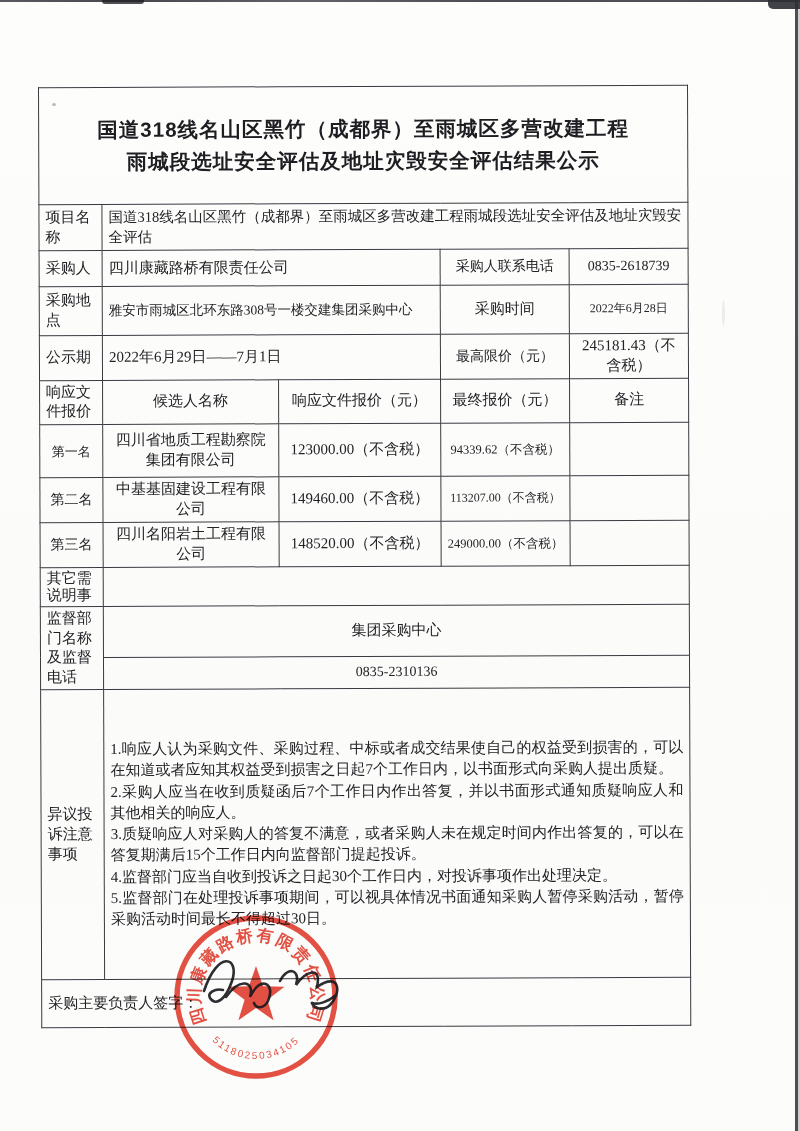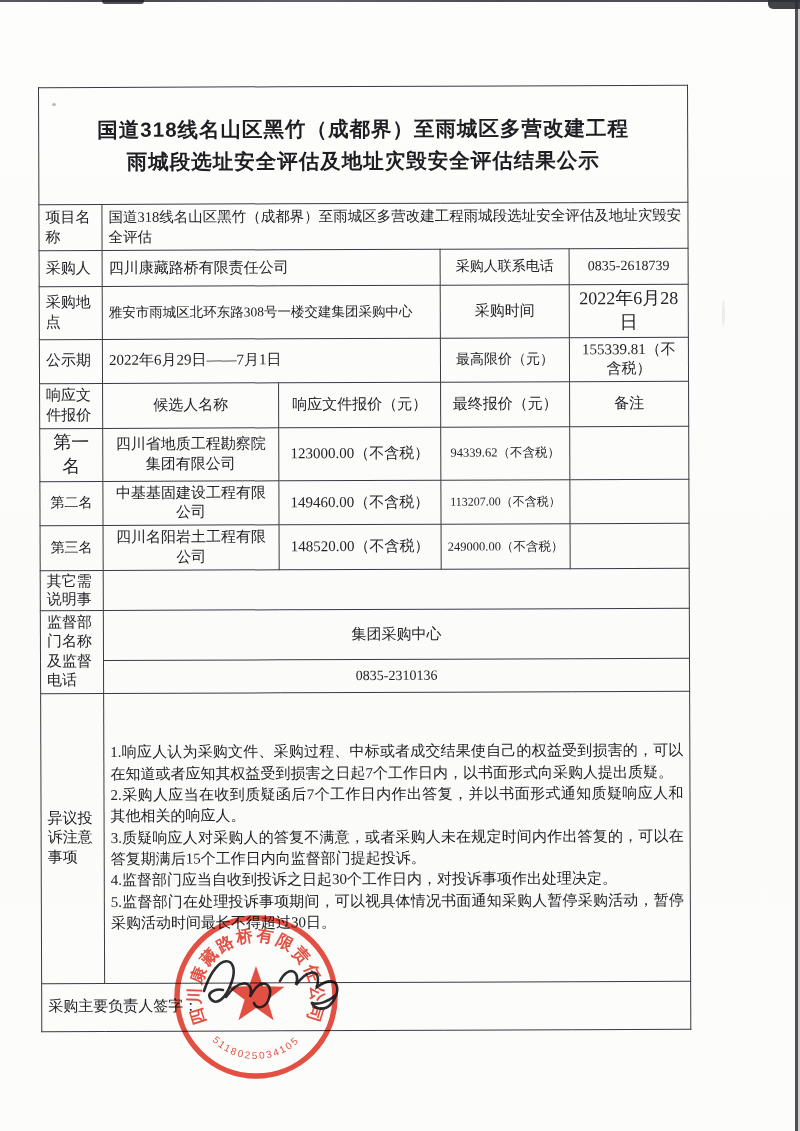--- a/index.html
+++ b/index.html
@@ -111,40 +111,40 @@
         <td class="lab">采购人</td>
         <td colspan="2">四川康藏路桥有限责任公司</td>
         <td class="ctr" style="font-size:14px">采购人联系电话</td>
         <td class="ctr" style="font-size:14px">0835-2618739</td>
       </tr>
 
       <tr style="height:49px">
         <td class="lab">采购地点</td>
         <td colspan="2" class="nowrap" style="font-size:13.5px">雅安市雨城区北环东路308号一楼交建集团采购中心</td>
         <td class="ctr">采购时间</td>
-        <td class="ctr" style="font-size:18px">2022年6月28日</td>
+        <td class="ctr" style="font-size:12px">2022年6月28日</td>
       </tr>
 
       <tr style="height:38px">
         <td class="lab">公示期</td>
         <td colspan="2">2022年6月29日——7月1日</td>
         <td class="ctr" style="font-size:14px">最高限价（元）</td>
-        <td class="ctr small">155339.81（不含税）</td>
+        <td class="ctr small">245181.43（不含税）</td>
       </tr>
 
       <tr style="height:43px">
         <td class="lab">响应文件报价</td>
         <td class="ctr">候选人名称</td>
         <td class="ctr">响应文件报价（元）</td>
         <td class="ctr">最终报价（元）</td>
         <td class="ctr">备注</td>
       </tr>
 
       <tr style="height:53px">
-        <td class="ctr" style="font-size:18px">第一名</td>
+        <td class="ctr" style="font-size:13px">第一名</td>
         <td class="ctr namecell">四川省地质工程勘察院集团有限公司</td>
         <td class="ctr bid">123000.00（不含税）</td>
         <td class="ctr bid" style="font-size:12.5px">94339.62（不含税）</td>
         <td class="ctr"></td>
       </tr>
       <tr style="height:42px">
         <td class="ctr" style="font-size:14px">第二名</td>
         <td class="ctr namecell">中基基固建设工程有限公司</td>
         <td class="ctr bid">149460.00（不含税）</td>
         <td class="ctr bid" style="font-size:12px">113207.00（不含税）</td>

